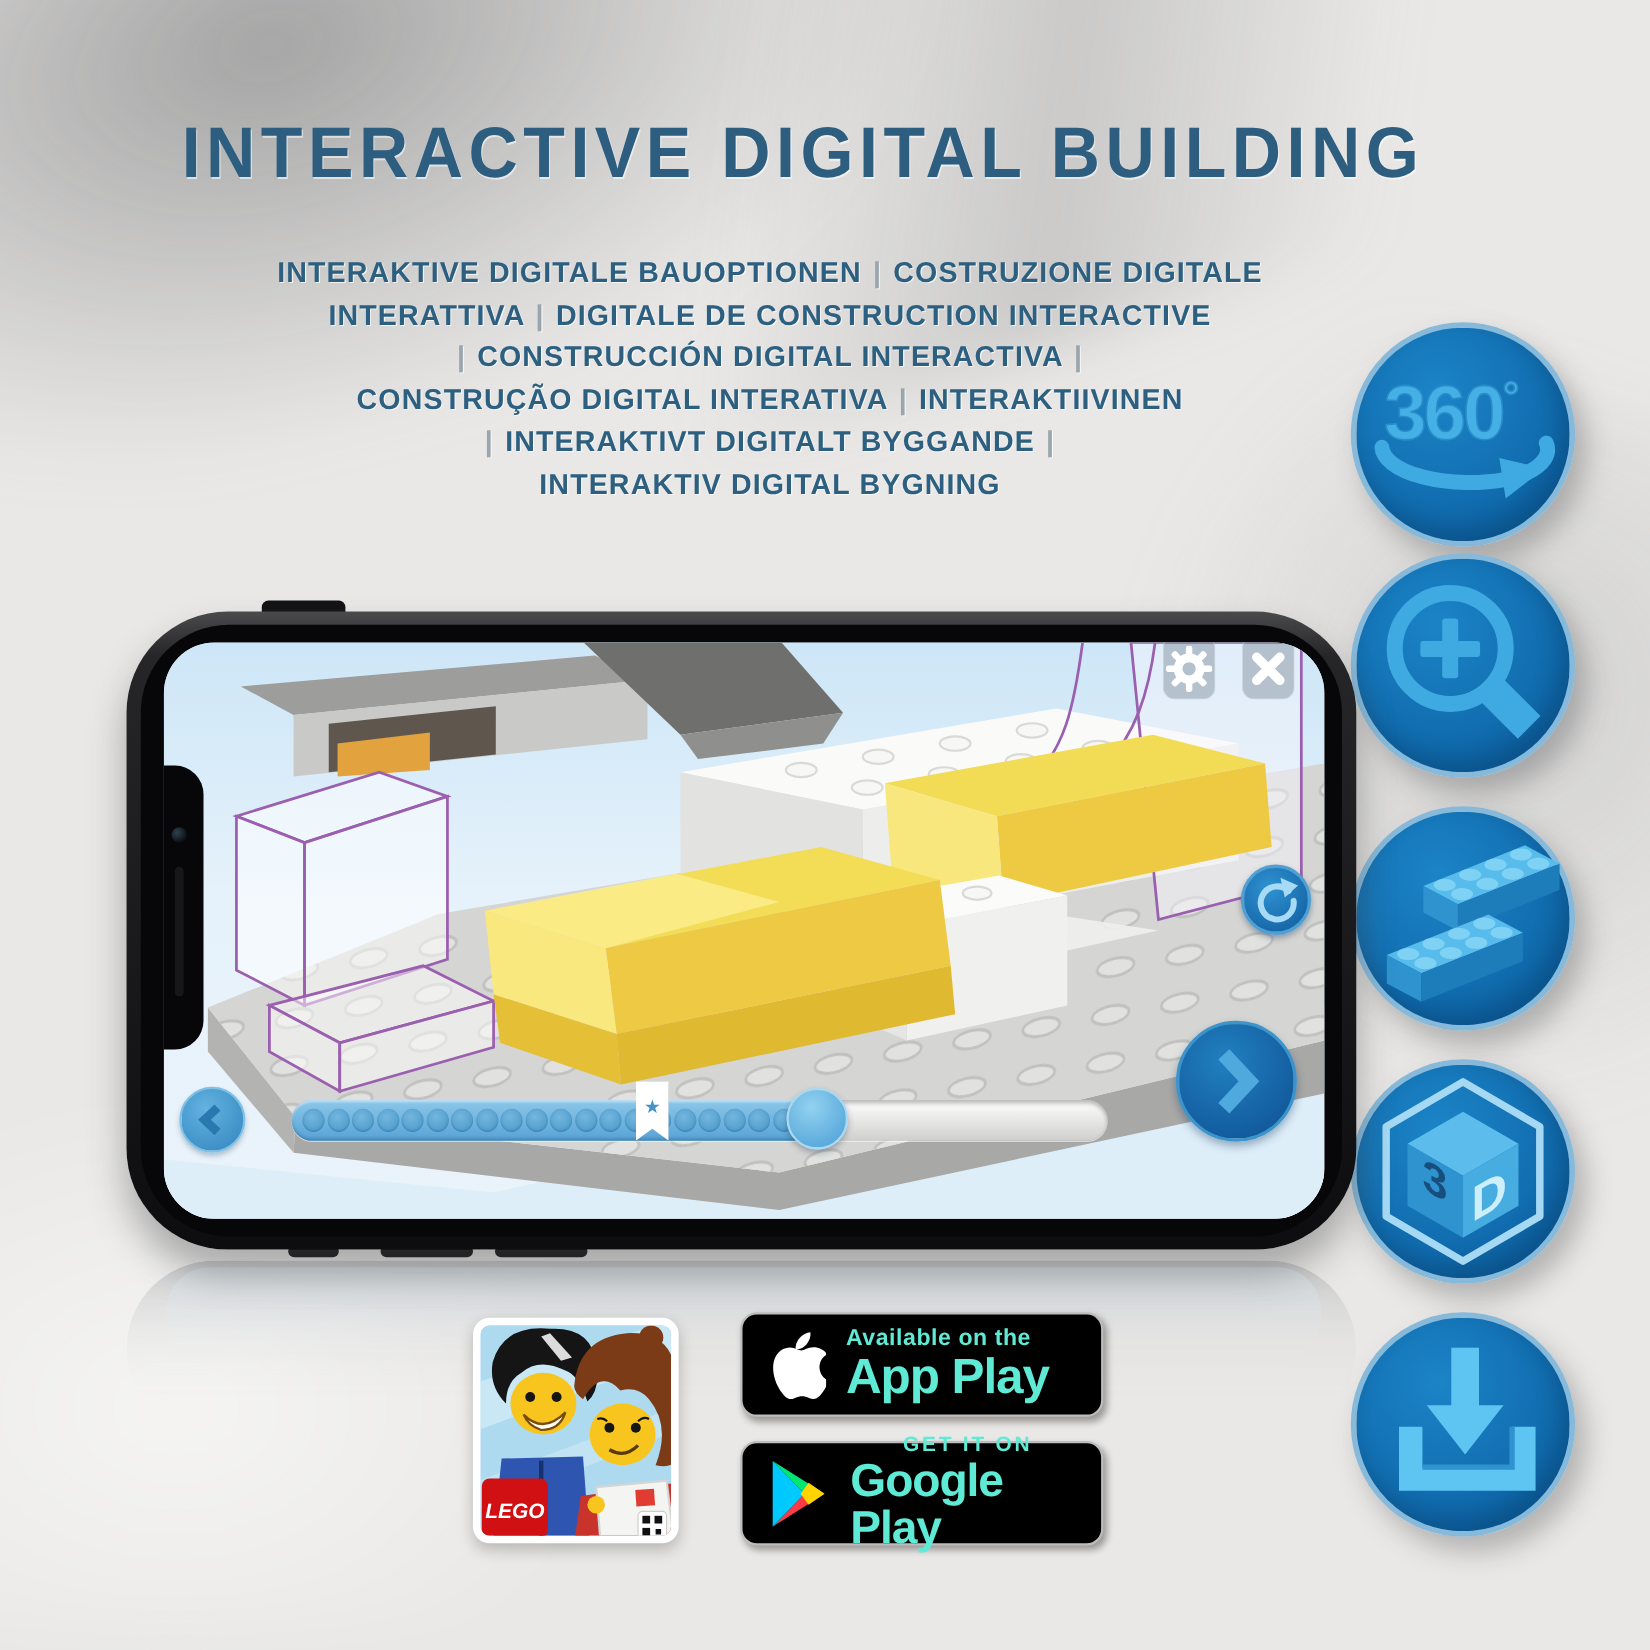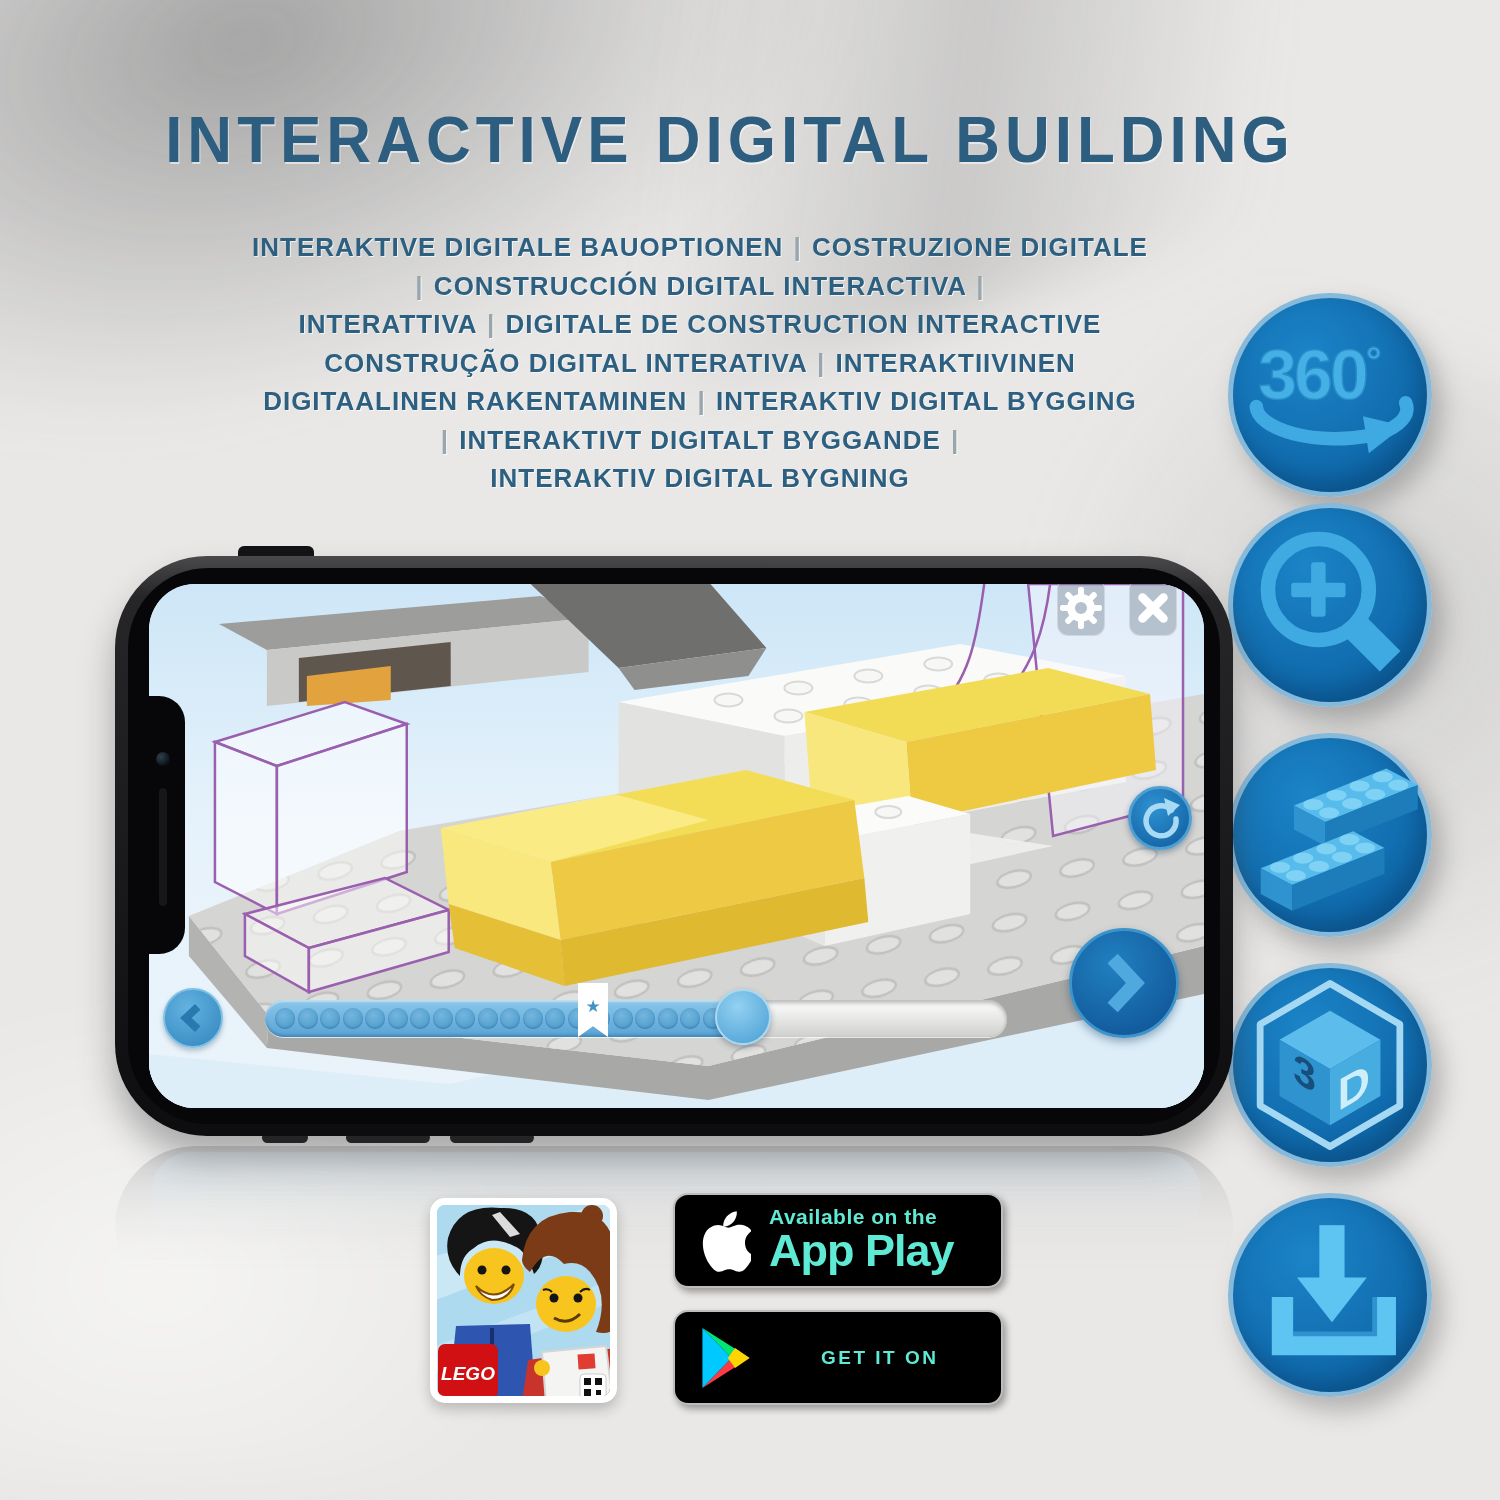--- a/index.html
+++ b/index.html
@@ -162,24 +162,23 @@
 <body>
 
 <div class="marble m1"></div>
 <div class="marble m2"></div>
 <div class="marble m3"></div>
 <div class="marble m4"></div>
 
 <div class="title">INTERACTIVE DIGITAL BUILDING</div>
 <div class="subtitles">
   <div class="subtitle-line js-pipes">INTERAKTIVE DIGITALE BAUOPTIONEN <span class="pipe">|</span> COSTRUZIONE DIGITALE</div>
+  <div class="subtitle-line js-pipes">INTERATTIVA <span class="pipe">|</span> DIGITALE DE CONSTRUCTION INTERACTIVE</div>
   <div class="subtitle-line js-pipes"><span class="pipe">|</span> CONSTRUCCIÓN DIGITAL INTERACTIVA <span class="pipe">|</span></div>
-  <div class="subtitle-line js-pipes">INTERATTIVA <span class="pipe">|</span> DIGITALE DE CONSTRUCTION INTERACTIVE</div>
   <div class="subtitle-line js-pipes">CONSTRUÇÃO DIGITAL INTERATIVA <span class="pipe">|</span> INTERAKTIIVINEN</div>
-  <div class="subtitle-line js-pipes">DIGITAALINEN RAKENTAMINEN <span class="pipe">|</span> INTERAKTIV DIGITAL BYGGING</div>
   <div class="subtitle-line js-pipes"><span class="pipe">|</span> INTERAKTIVT DIGITALT BYGGANDE <span class="pipe">|</span></div>
   <div class="subtitle-line js-pipes">INTERAKTIV DIGITAL BYGNING</div>
 </div>
 
 <div class="feature" style="top:293px">
   <svg viewBox="0 0 200 200">
     <path d="M24,112 a82,34 0 0 0 116,30" fill="none" stroke="#3fa9e1" stroke-width="14" stroke-linecap="round"></path>
     <polygon points="134,122 176,132 140,160" fill="#3fa9e1"></polygon>
     <path d="M178,108 a82,34 0 0 1 -18,28" fill="none" stroke="#3fa9e1" stroke-width="14" stroke-linecap="round"></path>
     <text x="88" y="104" text-anchor="middle" font-family="Liberation Sans, sans-serif" font-size="72" font-weight="bold" fill="#45b0e6" stroke="#2a8cc8" stroke-width="1.5" letter-spacing="-3"><tspan>360</tspan><tspan font-size="40" dy="-26">°</tspan></text>
@@ -471,14 +470,15 @@
   <span class="brand">
     <svg width="58" height="64" viewBox="0 0 64 70">
       <polygon points="6,2 58,35 38,35" fill="#00e673"></polygon>
       <polygon points="6,68 58,35 38,35" fill="#ff3a44"></polygon>
       <polygon points="6,2 6,68 38,35" fill="#00c9ff"></polygon>
       <polygon points="42,24 58,35 42,46 34,35" fill="#ffd400"></polygon>
     </svg>
   </span>
   <span class="btext">
     <div class="small">GET IT ON</div>
+    <div class="big">Google Play</div>
   </span>
 </div>
 
 </body></html>

